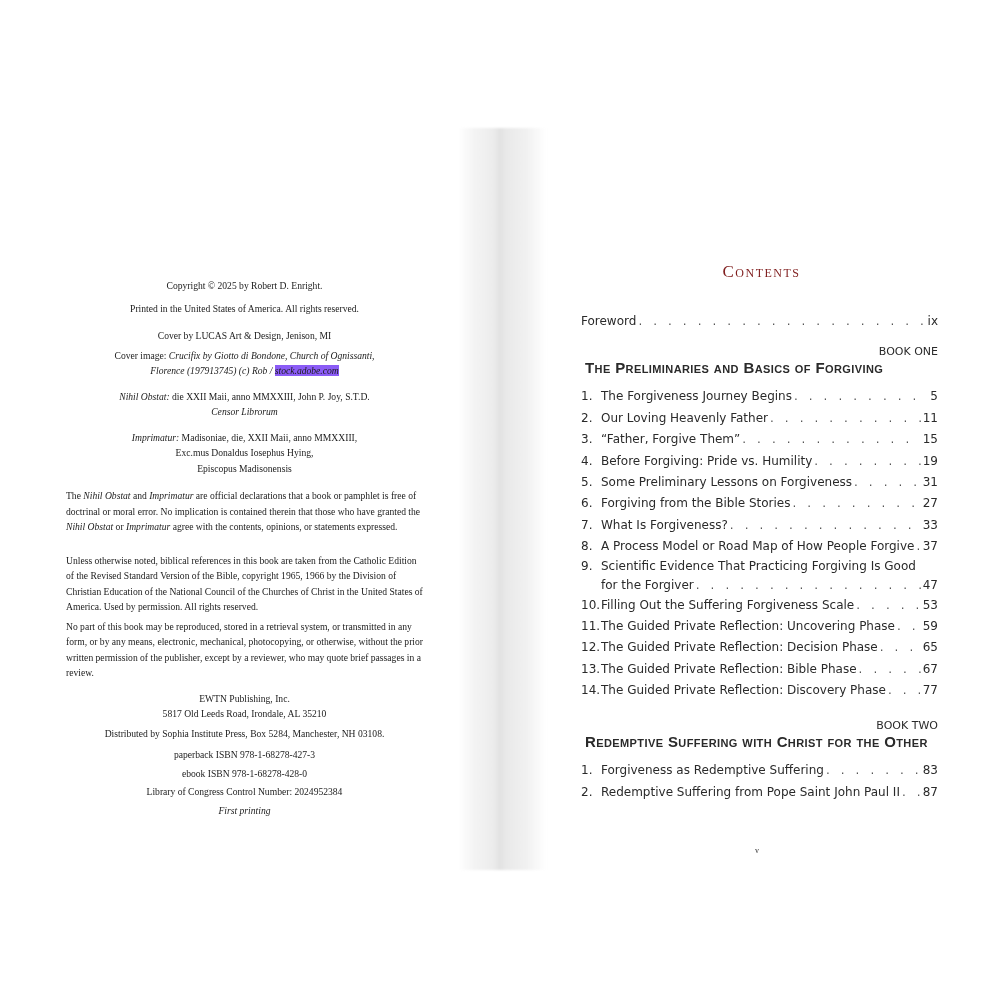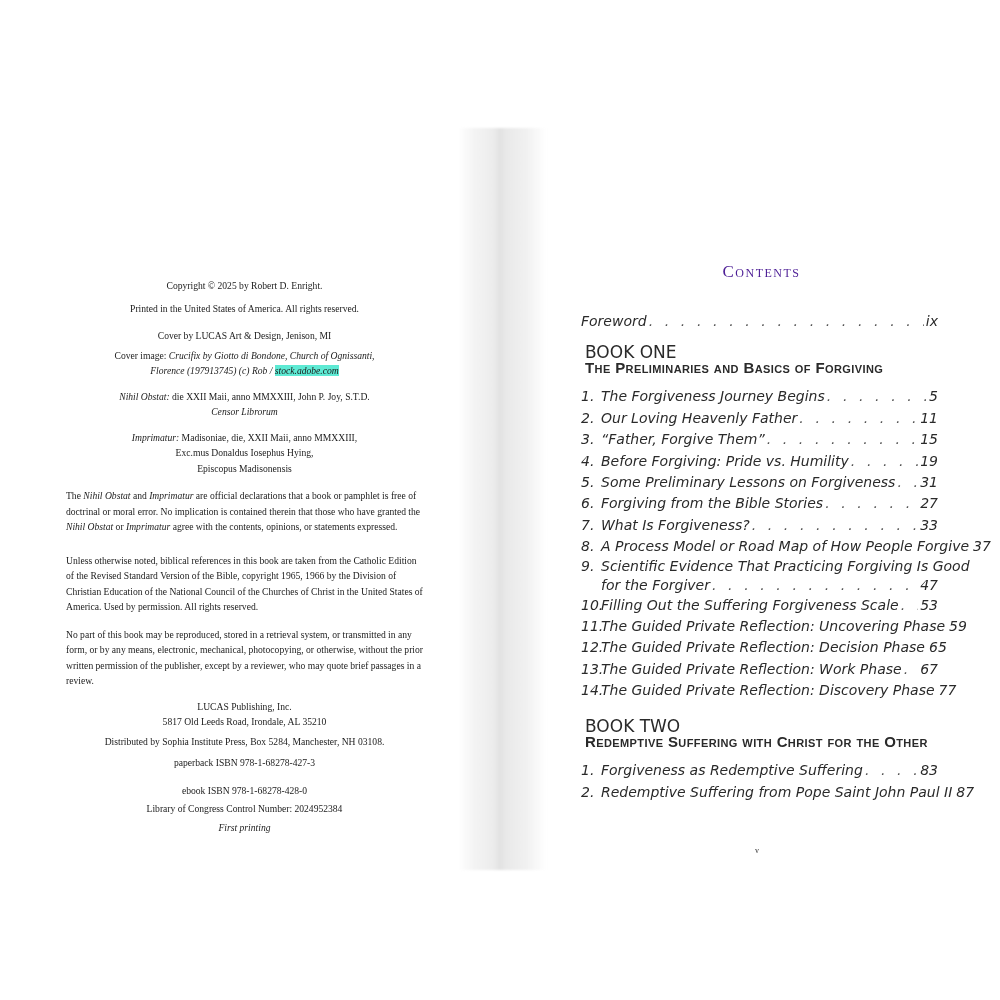--- a/index.html
+++ b/index.html
@@ -35,66 +35,65 @@
     width: 357px;
     font-family: "Liberation Serif", "DejaVu Serif", serif;
     font-size: 9.6px;
     line-height: 15.5px;
     color: #1b1b1b;
   }
   .c { text-align: center; }
   .just { text-align: left; }
   .left-page p { margin: 0; }
   .para { margin-bottom: 7px !important; }
-  .hl { background: #5eead4; font-style: italic; }
+  .hl { background: #8b5cf6; font-style: italic; }
   i { }
 
   
   .right-page {
     position: absolute;
     left: 581px; top: 262px;
     width: 357px;
     font-family: "DejaVu Sans", "Liberation Sans", sans-serif;
     color: #2a2a2a;
   }
   .toc-title {
     text-align: center;
     font-family: "Liberation Serif", "DejaVu Serif", serif;
     font-variant: small-caps;
     font-size: 17px;
     letter-spacing: 1.5px;
-    color: #4c1d95;
+    color: #7f1d1d;
     height: 22px;
     margin-left: 4px;
   }
   .toc-row {
     display: flex;
     align-items: flex-end;
-    font-size: 14px;
+    font-size: 12px;
     white-space: nowrap;
     height: 21.4px;
     line-height: 21.4px;
-    font-style: italic;
   }
   .toc-num { width: 20px; flex: none; }
   .toc-label { flex: none; }
   .toc-dots {
     flex: 1;
     overflow: hidden;
     margin: 0 2px 0 2px;
     letter-spacing: 3.6px;
     color: #555;
   }
   .toc-dots::before {
     content: ". . . . . . . . . . . . . . . . . . . . . . . . . . . . . . . . . . . . . . . . . . . . . . . . . . . . . . . .";
   }
   .toc-page { flex: none; text-align: right; min-width: 10px; }
   .book-head {
-    text-align: left;
-    font-size: 17px;
+    text-align: right;
+    font-size: 11px;
     height: 16px; line-height: 16px;
     margin-left: 4px;
   }
   .book-sub {
     text-align: left;
     font-family: Liberation Sans, sans-serif;
     font-variant: small-caps;
     font-weight: bold;
     font-size: 15px;
     letter-spacing: 0.4px;
@@ -137,29 +136,29 @@
     <p class="c">
       <i>Imprimatur:</i><span> Madisoniae, die, XXII Maii, anno MMXXIII,</span>
     </p>
     <p class="c">Exc.mus Donaldus Iosephus Hying,</p>
     <p class="c para" style="margin-bottom:12px !important">Episcopus Madisonensis</p>
 
     <p class="just" style="margin-bottom:18px">
       <span>The </span><i>Nihil Obstat</i><span> and </span><i>Imprimatur</i><span> are official declarations that a book or pamphlet is free of doctrinal or moral error. No implication is contained therein that those who have granted the </span><i>Nihil Obstat</i><span> or </span><i>Imprimatur</i><span> agree with the contents, opinions, or statements expressed.</span>
     </p>
 
-    <p class="just" style="margin-bottom:12px">Unless otherwise noted, biblical references in this book are taken from the Catholic Edition of the Revised Standard Version of the Bible, copyright 1965, 1966 by the Division of Christian Education of the National Council of the Churches of Christ in the United States of America. Used by permission. All rights reserved.</p>
+    <p class="just" style="margin-bottom:4px">Unless otherwise noted, biblical references in this book are taken from the Catholic Edition of the Revised Standard Version of the Bible, copyright 1965, 1966 by the Division of Christian Education of the National Council of the Churches of Christ in the United States of America. Used by permission. All rights reserved.</p>
 
     <p class="just" style="margin-bottom:10px">No part of this book may be reproduced, stored in a retrieval system, or transmitted in any form, or by any means, electronic, mechanical, photocopying, or otherwise, without the prior written permission of the publisher, except by a reviewer, who may quote brief passages in a review.</p>
 
-    <p class="c">LUCAS Publishing, Inc.</p>
+    <p class="c">EWTN Publishing, Inc.</p>
     <p class="c" style="margin-bottom:4px">5817 Old Leeds Road, Irondale, AL 35210</p>
     <p class="c" style="margin-bottom:6px">Distributed by Sophia Institute Press, Box 5284, Manchester, NH 03108.</p>
 
-    <p class="c" style="margin-bottom:12px">paperback ISBN 978-1-68278-427-3</p>
+    <p class="c" style="margin-bottom:3px">paperback ISBN 978-1-68278-427-3</p>
     <p class="c" style="margin-bottom:3px">ebook ISBN 978-1-68278-428-0</p>
     <p class="c" style="margin-bottom:3px">Library of Congress Control Number: 2024952384</p>
     <p class="c"><i>First printing</i></p>
   </div>
 
   <div class="right-page">
     <div class="toc-title">Contents</div>
 
     <div style="height:27px"></div>
 
@@ -248,21 +247,21 @@
         <span class="toc-page">59</span>
       </div>
       <div class="toc-row">
         <span class="toc-num">12.</span>
         <span class="toc-label">The Guided Private Reflection: Decision Phase</span>
         <span class="toc-dots"></span>
         <span class="toc-page">65</span>
       </div>
       <div class="toc-row">
         <span class="toc-num">13.</span>
-        <span class="toc-label">The Guided Private Reflection: Work Phase</span>
+        <span class="toc-label">The Guided Private Reflection: Bible Phase</span>
         <span class="toc-dots"></span>
         <span class="toc-page">67</span>
       </div>
       <div class="toc-row">
         <span class="toc-num">14.</span>
         <span class="toc-label">The Guided Private Reflection: Discovery Phase</span>
         <span class="toc-dots"></span>
         <span class="toc-page">77</span>
       </div>
     </div>

